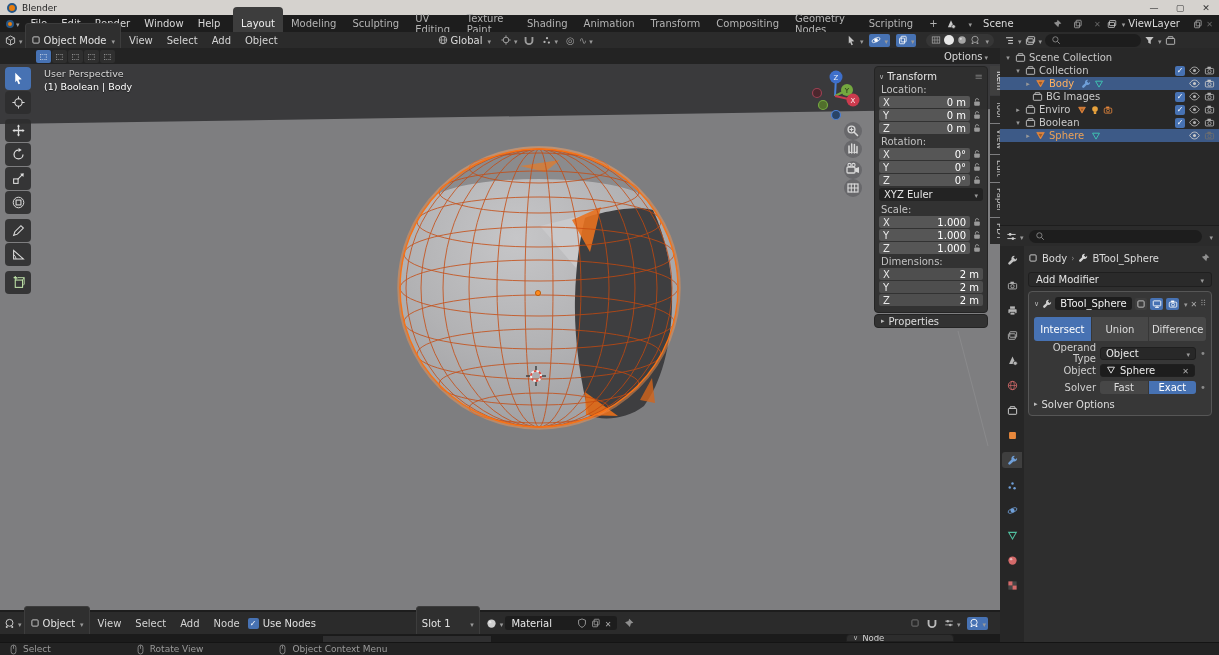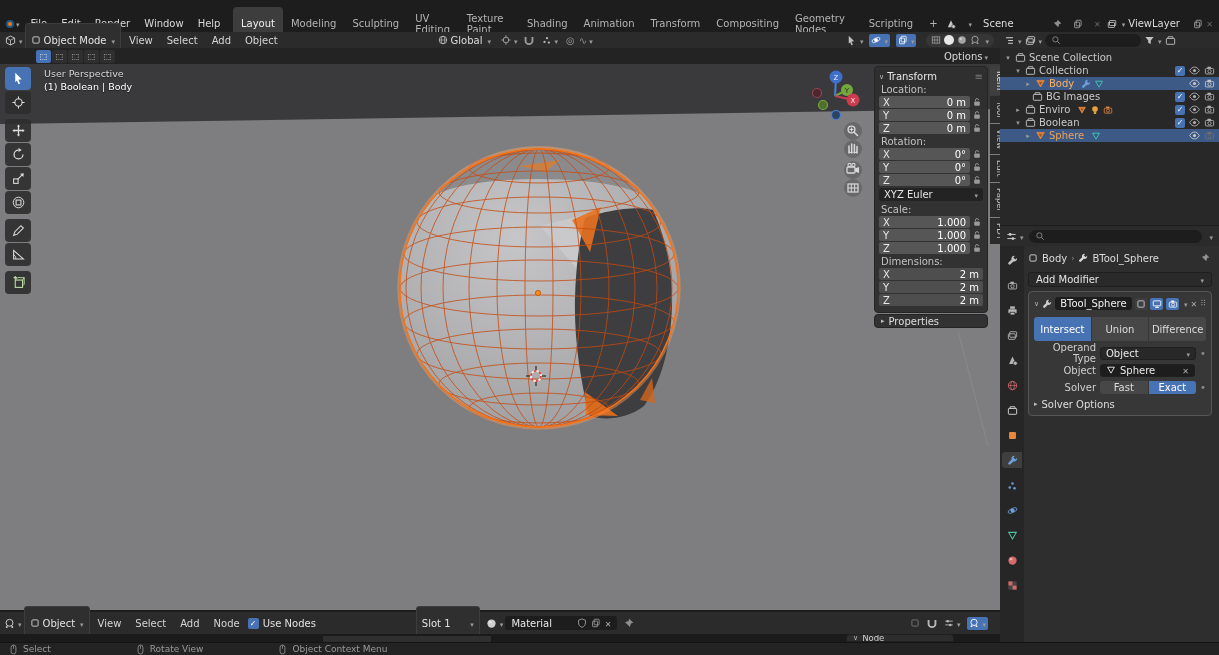--- a/index.html
+++ b/index.html
@@ -266,20 +266,28 @@
         <rect x="2" y="3" width="12" height="10" fill="none" stroke="currentColor" stroke-width="1.2"></rect>
         <line x1="6" y1="3" x2="6" y2="13" stroke="currentColor" stroke-width="1"></line>
         <line x1="10" y1="3" x2="10" y2="13" stroke="currentColor" stroke-width="1"></line>
         <line x1="2" y1="8" x2="14" y2="8" stroke="currentColor" stroke-width="1"></line>
       </symbol>
 </defs>
 </svg>
 
 <div class="app">
 
+  <div class="abs titlebar">
+    <span class="blogo"></span>
+    <span style="font-size:9px">Blender</span>
+    <span style="flex:1"></span>
+    <span class="wbtn">—</span>
+    <span class="wbtn">▢</span>
+    <span class="wbtn">✕</span>
+  </div>
 
   <div class="abs topbar">
     <span class="menu" style="padding:0 4px 0 6px">
         <span class="blogo" style="width:8px;height:8px;margin:0"></span>
         <span class="chev"></span>
       </span>
     <span class="menu">File</span>
     <span class="menu">Edit</span>
     <span class="menu">Render</span>
     <span class="menu">Window</span>

